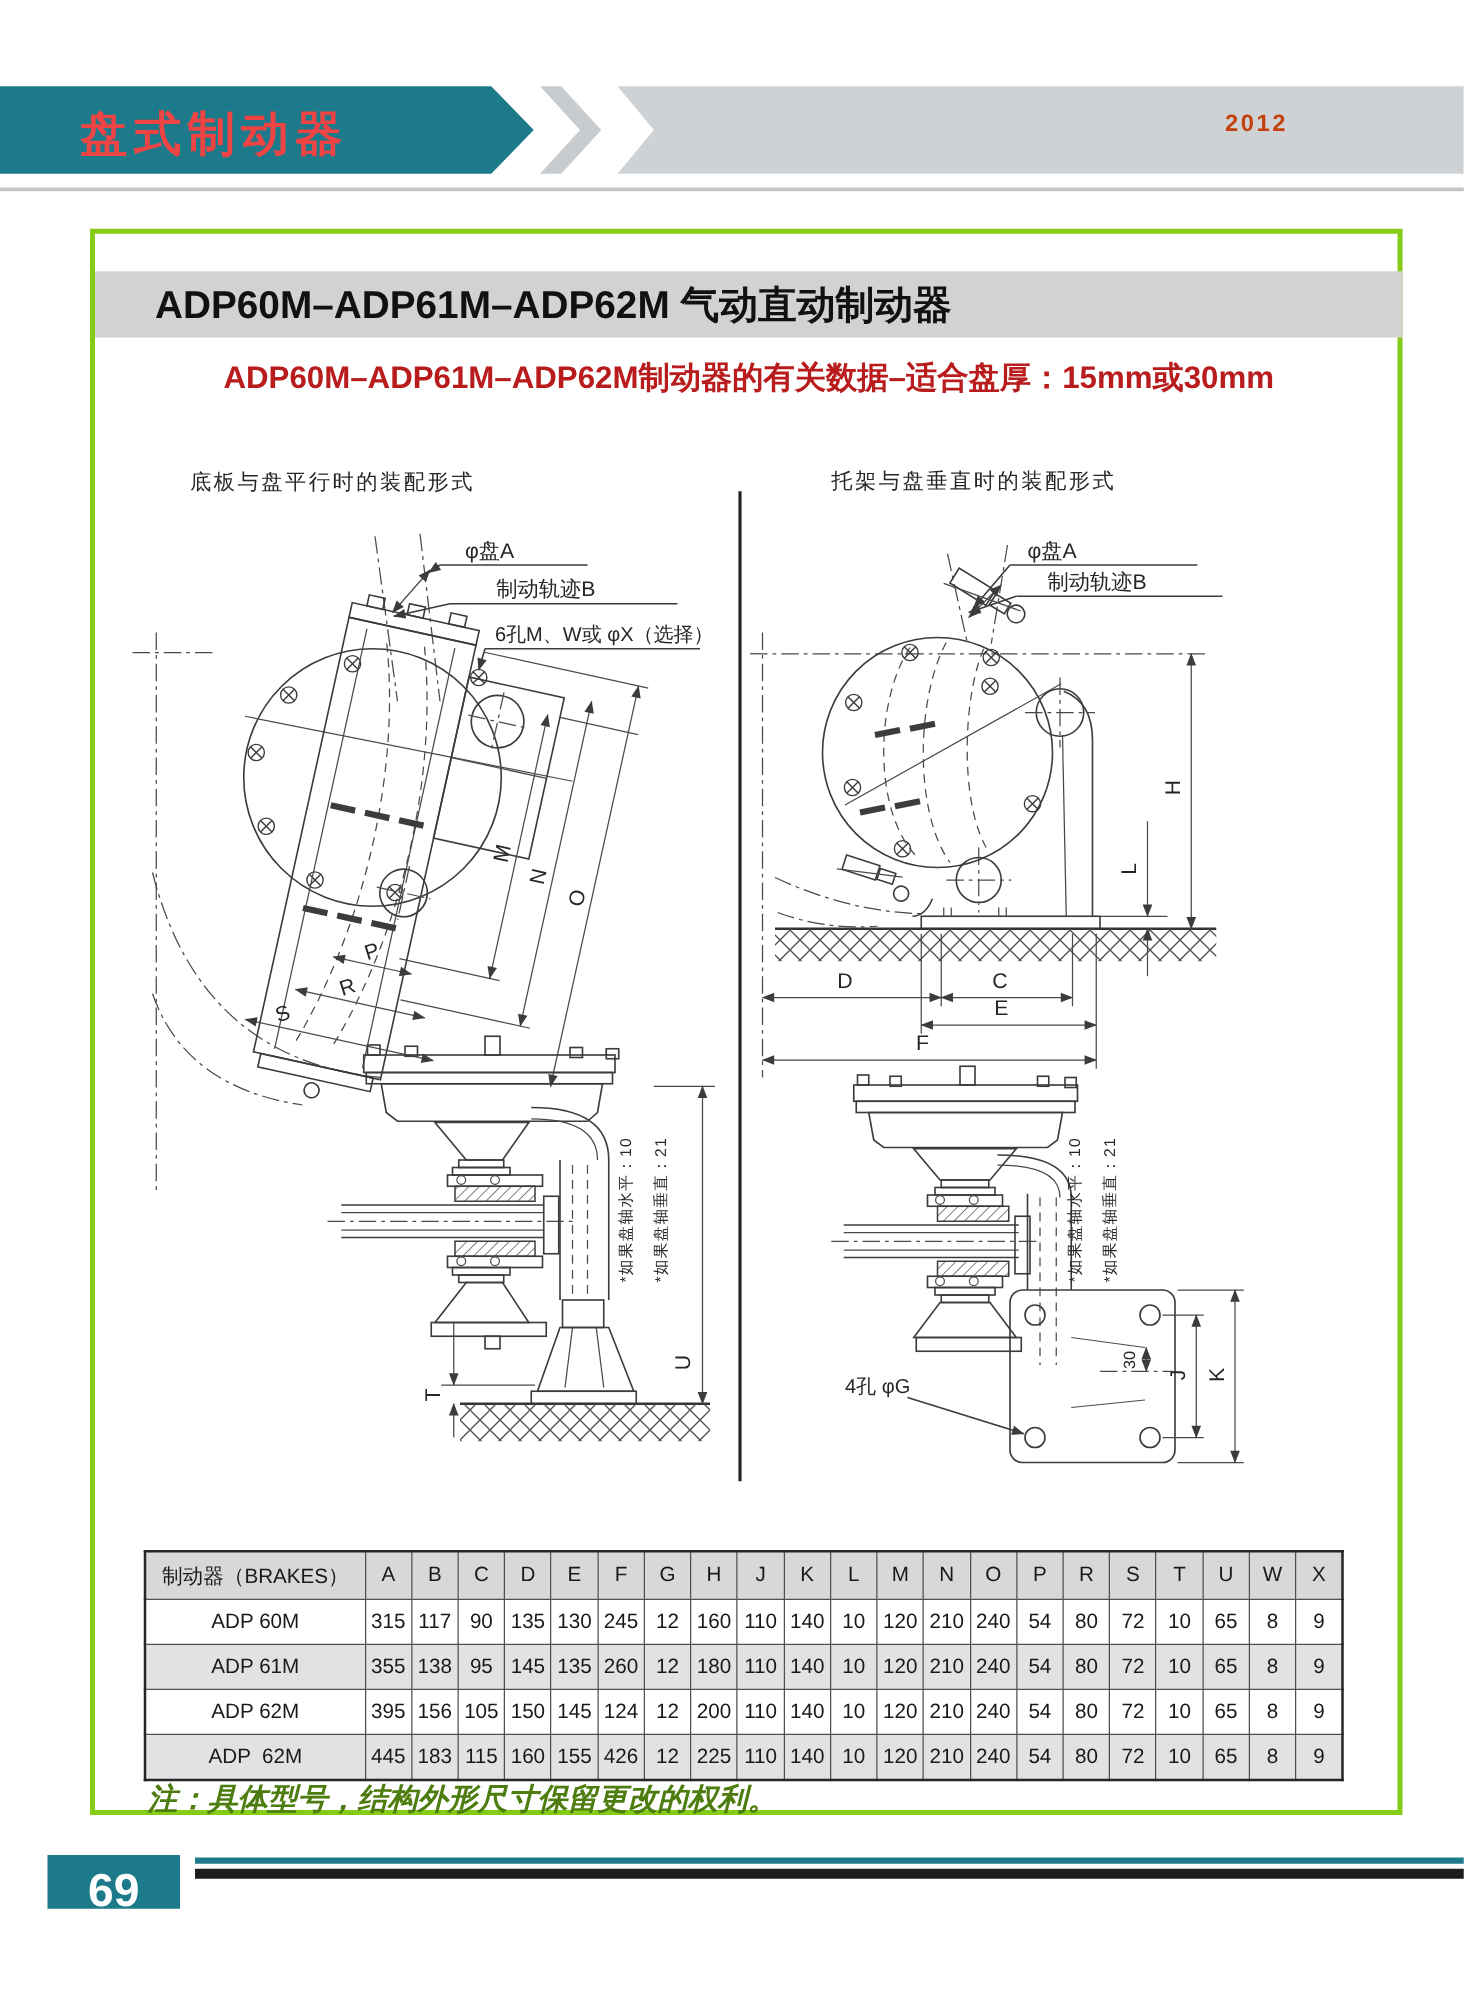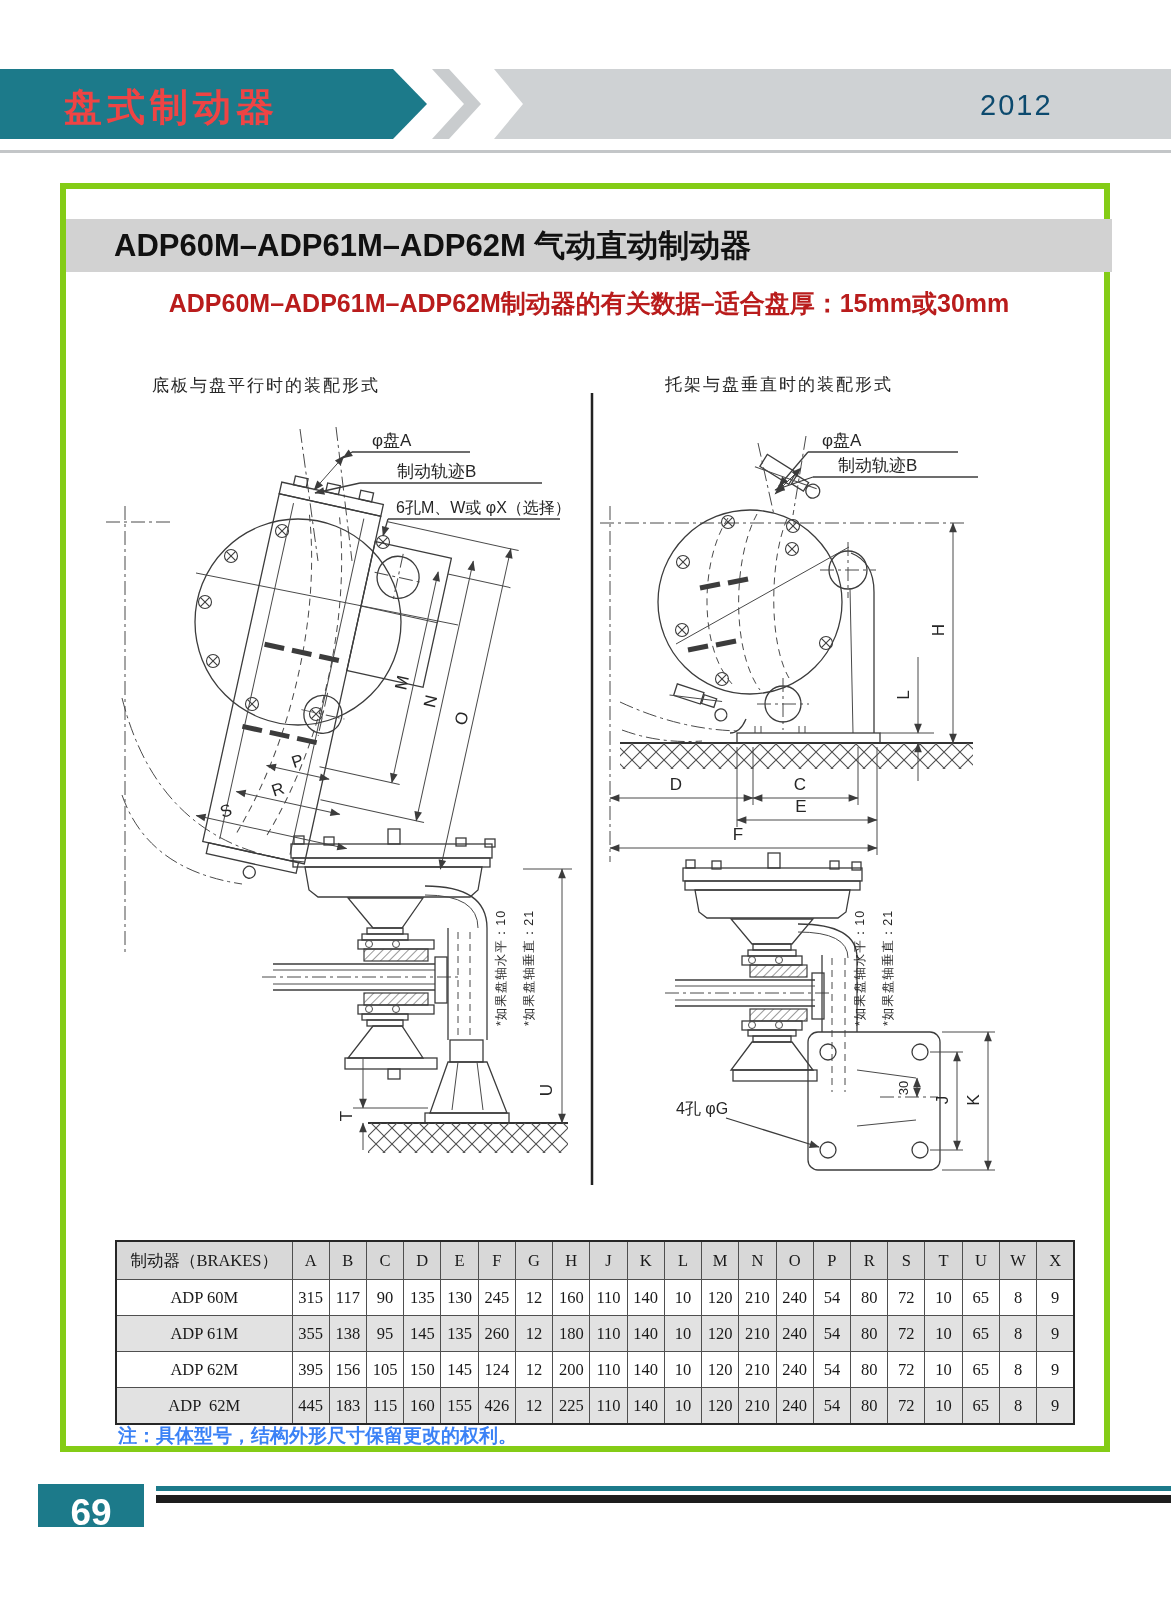--- a/index.html
+++ b/index.html
@@ -3,48 +3,48 @@
 <meta charset="utf-8">
 <style>
   html,body{margin:0;padding:0;}
   body{
     width:1171px;height:1600px;position:relative;background:#ffffff;
     font-family:"Liberation Sans","DejaVu Sans",sans-serif;color:#1c1c1c;overflow:hidden;
   }
   
   #banner-svg{position:absolute;top:0;left:0;}
   #brand-title{position:absolute;left:64px;top:82px;font-size:38px;font-weight:bold;color:#ef4444;letter-spacing:5px;}
-  #year{position:absolute;left:980px;top:89px;font-size:29px;color:#0c4a6e;letter-spacing:2px;}
+  #year{position:absolute;left:980px;top:89px;font-size:19px;color:#c2410c;letter-spacing:2px;font-weight:bold;}
   #header-sep{position:absolute;left:0;top:150px;width:1171px;height:3px;background:#c3c6c8;}
   
-  #main-box{position:absolute;left:60px;top:183px;width:1050px;height:1269px;border:6px solid #84cc16;background:#ffffff;box-sizing:border-box;}
+  #main-box{position:absolute;left:72px;top:183px;width:1050px;height:1269px;border:4px solid #84cc16;background:#ffffff;box-sizing:border-box;}
   #title-banner{position:absolute;left:0px;top:30px;width:1046px;height:53px;background:#d2d2d2;}
   #title-banner .t{position:absolute;left:48px;top:0;line-height:53px;font-size:31px;font-weight:bold;color:#111;}
   #subtitle{position:absolute;left:0px;top:98px;width:1046px;text-align:center;font-size:25px;font-weight:bold;color:#b91c1c;}
   
   #drawings{position:absolute;left:62px;top:360px;}
   #drawings text{fill:#262626;}
   .cjk{font-size:17px;letter-spacing:2px;}
   .ln{stroke:#3c3c3c;stroke-width:1.3;fill:none;}
   .thin{stroke:#4a4a4a;stroke-width:1;fill:none;}
   .dd{stroke-dasharray:14 4 3 4;}
   .dsh{stroke-dasharray:7 5;}
   .dim{marker-start:url(#ar);marker-end:url(#ar);}
   .dimE{marker-end:url(#ar);}
   .dlab{font-size:17px;}
   .note-v{font-size:12.5px;letter-spacing:1px;}
   .pad{fill:url(#hatch);stroke:#3c3c3c;stroke-width:1.2;}
   
-  #dim-table{position:absolute;left:115px;top:1240px;width:960px;border-collapse:collapse;table-layout:fixed;font-size:16.5px;background:#fff;border:2.5px solid #262626;font-family:Liberation Serif, serif;}
+  #dim-table{position:absolute;left:115px;top:1240px;width:960px;border-collapse:collapse;table-layout:fixed;font-size:16.5px;background:#fff;border:2.5px solid #262626;}
   #dim-table th,#dim-table td{border:1.4px solid #4f4f4f;text-align:center;padding:0;font-weight:normal;color:#191919;}
   #dim-table thead th{height:37px;background:#d8d8d8;}
   #dim-table tbody th,#dim-table tbody td{height:35px;}
   #dim-table tbody tr.alt{background:#e2e2e2;border-radius:15px;}
   #dim-table th.model{white-space:pre;}
-  #table-note{position:absolute;left:118px;top:1423px;font-size:19px;font-weight:bold;color:#3b82f6;}
+  #table-note{position:absolute;left:118px;top:1423px;font-size:24px;font-weight:bold;color:#4d7c0f;font-style:italic;}
   
   #page-num{position:absolute;left:38px;top:1484px;width:106px;height:43px;background:#1c7a8a;color:#fff;font-size:37px;font-weight:bold;text-align:center;line-height:57px;}
   #foot-teal{position:absolute;left:156px;top:1486px;width:1015px;height:5px;background:#1c7a8a;}
   #foot-black{position:absolute;left:156px;top:1495px;width:1015px;height:8px;background:#1d1d1d;}
 </style>
 </head>
 <body>
 
 <svg id="banner-svg" width="1171" height="160" viewBox="0 0 1171 160">
   <polygon points="0,69 393,69 427,104 393,139 0,139" fill="#1c7a8a"></polygon>

